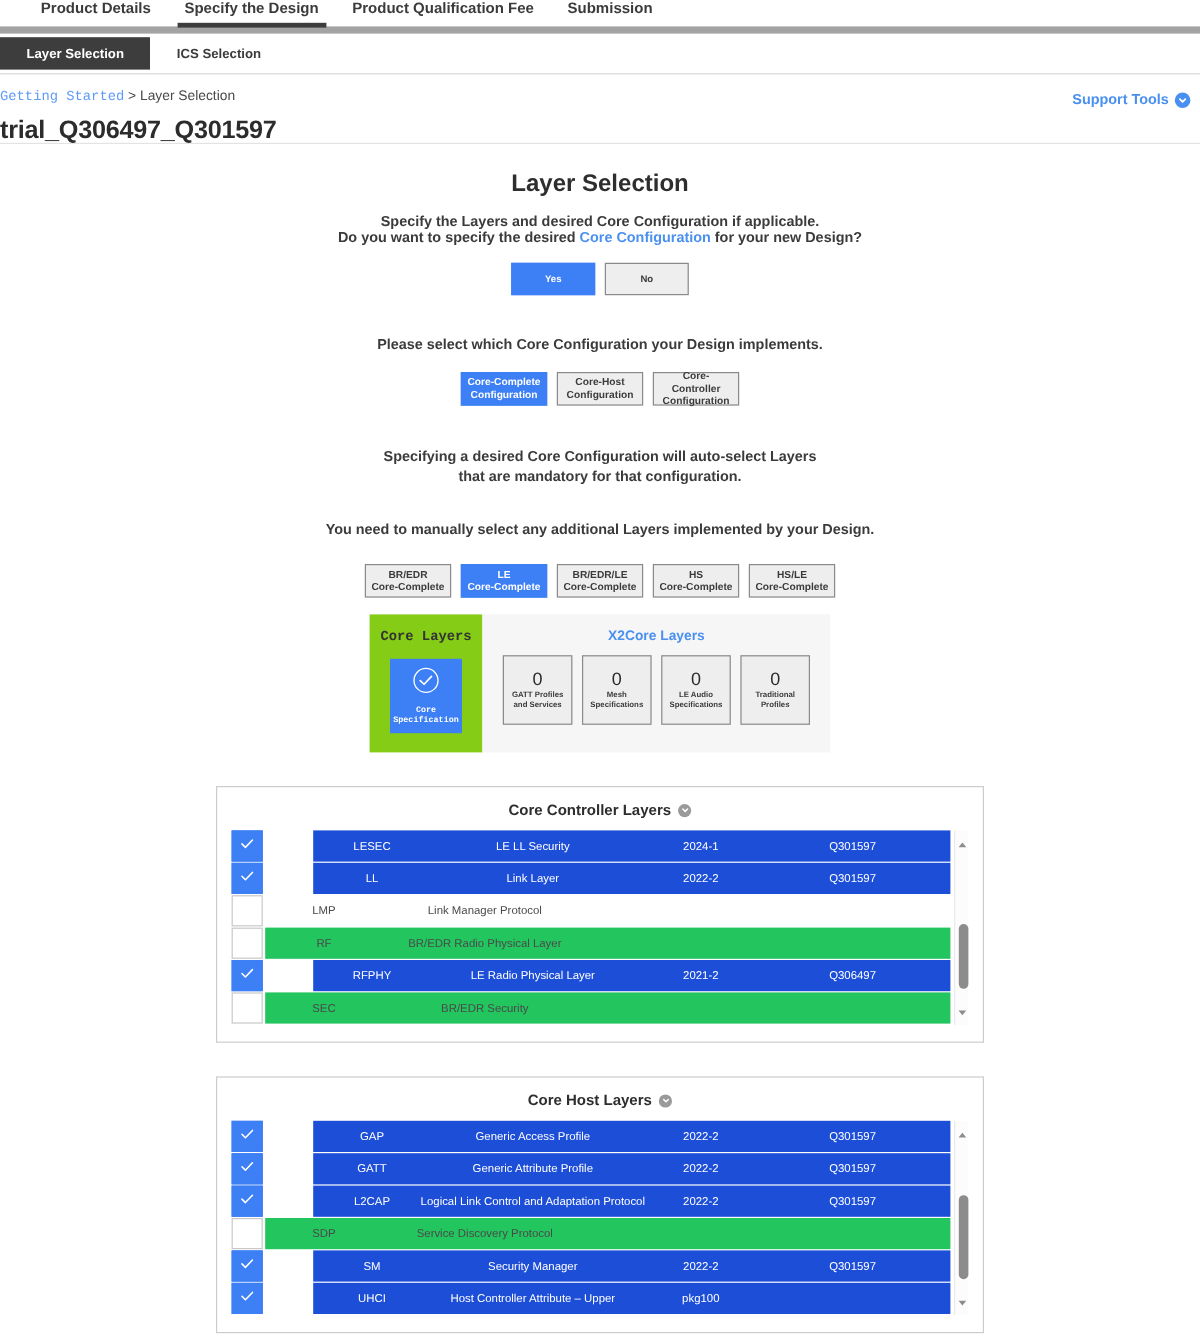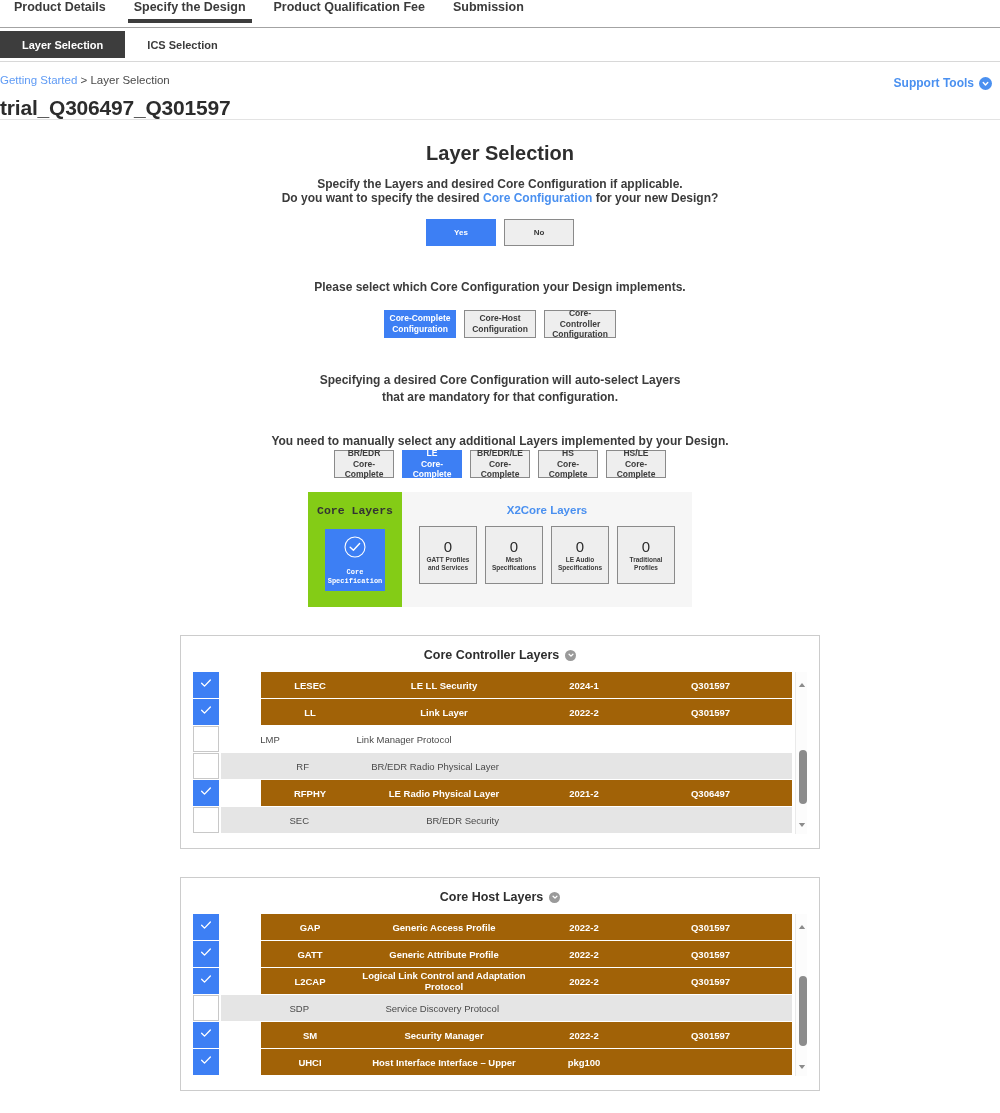--- a/index.html
+++ b/index.html
@@ -11,22 +11,22 @@
     color: #333333;
     overflow: hidden;
   }
 
   
   .topnav {
     position: relative;
     height: 28px;
     display: flex;
     align-items: flex-start;
-    padding-left: 0;
-    border-bottom: 1px solid #a3a3a3;
+    padding-left: 20px;
+    border-bottom: 6px solid #a3a3a3;
   }
   .topnav-item {
     font-size: 12.5px;
     font-weight: bold;
     color: #3b3b3b;
     padding: 0 14px 8px 14px;
     position: relative;
     white-space: nowrap;
   }
   .topnav-item.active::after {
@@ -65,21 +65,21 @@
   .crumbrow {
     position: relative;
     padding: 12px 0 0 0;
     height: 58px;
     border-bottom: 1px solid #e3e3e3;
   }
   .breadcrumb {
     font-size: 11.5px;
     color: #4a4a4a;
   }
-  .breadcrumb .crumb-link { color: #5f9bf5; }
+  .breadcrumb .crumb-link { color: #5f9bf5; font-family: Liberation Mono, monospace; }
   .page-title {
     font-size: 21px;
     font-weight: bold;
     color: #2c2c2c;
     margin-top: 10px;
     letter-spacing: -0.2px;
   }
   .support-tools {
     position: absolute;
     right: 8px;
@@ -145,21 +145,21 @@
     padding: 0 4px;
     cursor: pointer;
   }
   .opt-btn.sel {
     background: #3d7ff4;
     border-color: #3d7ff4;
     color: #ffffff;
   }
   .yesno .opt-btn { width: 70px; height: 27px; font-size: 8px; }
   .cfgrow .opt-btn { width: 72px; height: 28px; }
-  .layerrow .opt-btn { width: 60px; height: 28px; }
+  .layerrow .opt-btn { width: 72px; height: 28px; }
 
   .mid-note {
     font-size: 12px;
     font-weight: bold;
     color: #3b3b3b;
     line-height: 1.45;
   }
 
   
   .corepanel {
@@ -289,25 +289,25 @@
   .rowbody {
     flex: 1;
     display: flex;
     align-items: center;
     background: #ffffff;
     margin-left: 2px;
     padding-left: 10px;
     font-size: 9.5px;
     color: #4a4a4a;
   }
-  .row.alt .rowbody { background: #e5e5e5; text-align: right; }
+  .row.alt .rowbody { background: #22c55e; }
   .row.sel .rowbody {
-    background: #a16207;
+    background: #1d4ed8;
     color: #ffffff;
-    font-weight: bold;
+    font-weight: normal;
     margin-left: 42px;
   }
   .c-abbr { width: 78px; }
   .c-name { width: 190px; }
   .c-ver  { width: 90px; }
   .c-id   { flex: 1; }
 
   .vscroll {
     width: 12px;
     min-width: 12px;
@@ -391,21 +391,21 @@
     <div class="opt-btn">
       <span><span>Core-Controller</span><br><span>Configuration</span></span>
     </div>
   </div>
 
   <div class="mid-note" style="margin-bottom:26px;">
     <span>Specifying a desired Core Configuration will auto-select Layers</span><br>
     <span>that are mandatory for that configuration.</span>
   </div>
 
-  <div class="mid-note" style="margin-bottom:0;">You need to manually select any additional Layers implemented by your Design.</div>
+  <div class="mid-note" style="margin-bottom:20px;">You need to manually select any additional Layers implemented by your Design.</div>
 
   <div class="btnrow layerrow">
     <div class="opt-btn">
       <span><span>BR/EDR</span><br><span>Core-Complete</span></span>
     </div>
     <div class="opt-btn sel">
       <span><span>LE</span><br><span>Core-Complete</span></span>
     </div>
     <div class="opt-btn">
       <span><span>BR/EDR/LE</span><br><span>Core-Complete</span></span>
@@ -628,21 +628,21 @@
             </div>
           </div>
           <div class="row sel">
             <div class="cb">
               <span><svg width="14" height="14" viewBox="0 0 16 16">
                   <path d="M3 8.3 L6.3 11.6 L13 4.6" fill="none" stroke="#ffffff" stroke-width="1.5" stroke-linecap="round" stroke-linejoin="round"></path>
                 </svg></span>
             </div>
             <div class="rowbody">
               <div class="c-abbr">UHCI</div>
-              <div class="c-name">Host Interface Interface – Upper</div>
+              <div class="c-name">Host Controller Attribute – Upper</div>
               <div class="c-ver">pkg100</div>
               <div class="c-id"></div>
             </div>
           </div>
         </div>
       <div class="vscroll">
         <span>
           <svg width="8" height="6" viewBox="0 0 10 7">
               <path d="M1 6 L5 1 L9 6 Z" fill="#8c8c8c"></path>
             </svg>

